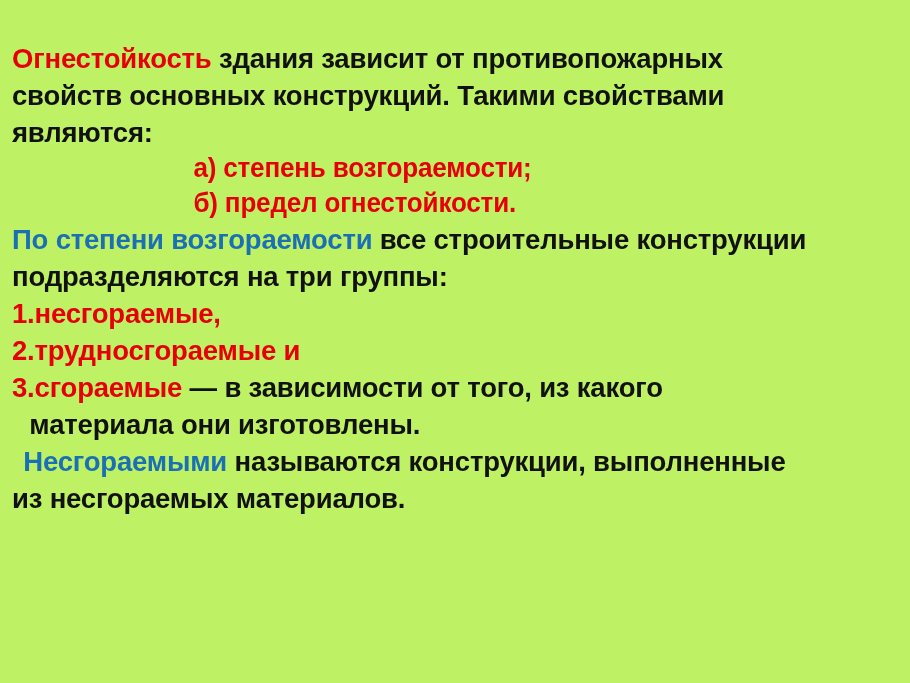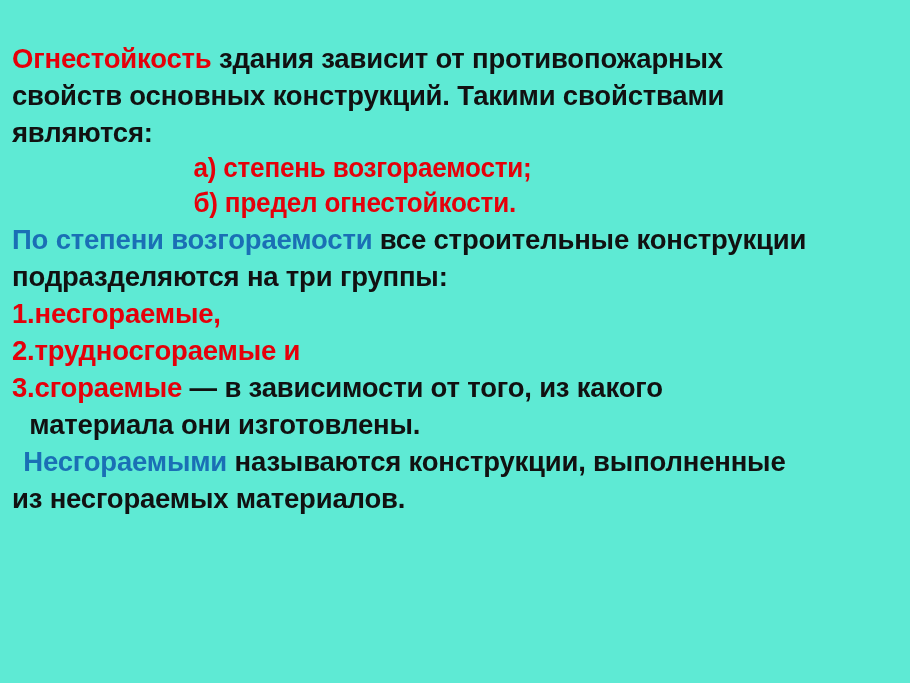--- a/index.html
+++ b/index.html
@@ -60,21 +60,21 @@
   }
 
   
   .line.lead-space {
     padding-left: 4px;
   }
 </style>
 </head>
 <body style="background: rgb(253, 253, 253);">
 
-<div id="slide" style="background: #5eead4; text-decoration: underline;">
+<div id="slide" style="background: #bef264; text-decoration: underline;">
 
   <div id="body-block">
 
     <div class="line"><span class="red">Огнестойкость</span><span class="blk"> здания зависит от противопожарных</span></div>
 
     <div class="line"><span class="blk">свойств основных конструкций. Такими свойствами</span></div>
 
     <div class="line"><span class="blk">являются:</span></div>
 
     <div class="line sub"><span class="red">а) степень возгораемости;</span></div>

